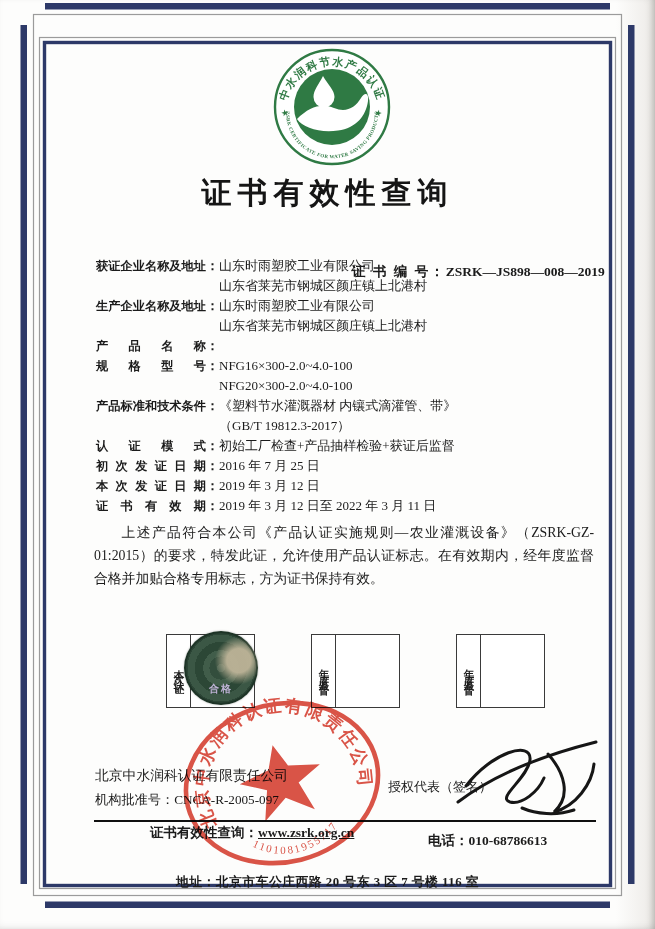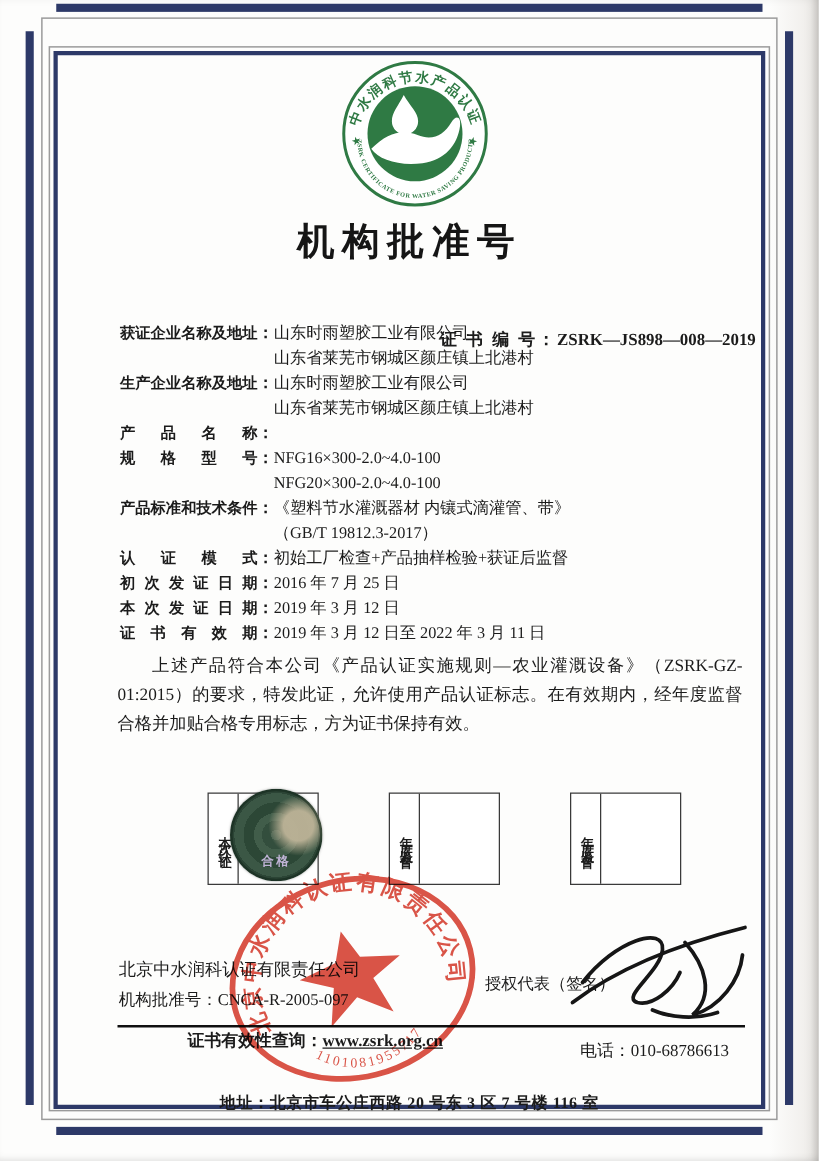--- a/index.html
+++ b/index.html
@@ -51,21 +51,21 @@
   .seal{position:absolute;left:176px;top:696px;width:212px;height:174px;z-index:4;
     mix-blend-mode:multiply;opacity:.88;}
   
   .issuer{position:absolute;left:95px;top:767px;z-index:2;font-size:13.8px;white-space:nowrap;}
   .approval{position:absolute;left:95px;top:791px;z-index:2;font-size:13.2px;white-space:nowrap;text-align:right;}
   .sig-label{position:absolute;left:388px;top:778px;z-index:2;font-size:13px;white-space:nowrap;}
   .signature{position:absolute;left:452px;top:726px;z-index:3;}
   .rule{position:absolute;left:94px;top:820px;width:502px;border-top:2px solid #101010;z-index:2;}
   .query{position:absolute;left:150px;top:824px;z-index:2;font-size:13.5px;font-weight:600;white-space:nowrap;}
   .query .url{text-decoration:underline;}
-  .phone{position:absolute;left:424px;top:832px;z-index:2;font-size:13.5px;font-weight:400;white-space:nowrap;padding-left:40px;}
+  .phone{position:absolute;left:388px;top:832px;z-index:2;font-size:13.5px;font-weight:700;white-space:nowrap;padding-left:40px;}
   .address{position:absolute;left:0;top:864px;width:100%;text-align:center;z-index:2;
     font-size:12.8px;font-weight:600;letter-spacing:.5px;margin-top:10px;}
 </style>
 </head>
 <body>
 
 <div class="page">
 
   <svg class="border-frame" width="655" height="929">
     <rect x="33.5" y="14.5" width="588" height="881" fill="none" stroke="#9b9b9b" stroke-width="1.2"></rect>
@@ -91,21 +91,21 @@
         <textPath href="#arcTop" startOffset="50%" text-anchor="middle">中水润科节水产品认证</textPath>
       </text>
       <text font-size="5" font-weight="bold" letter-spacing="0.4" style="fill:var(--green,#2f7a44)" font-family="Liberation Serif, DejaVu Serif, serif">
         <textPath href="#arcBot" startOffset="50%" text-anchor="middle">ZSRK CERTIFICATE FOR WATER SAVING PRODUCTS</textPath>
       </text>
       <text x="9" y="70" font-size="9" style="fill:var(--green,#2f7a44)" transform="rotate(-14 12 67)">★</text>
       <text x="102" y="70" font-size="9" style="fill:var(--green,#2f7a44)" transform="rotate(14 106 67)">★</text>
     </svg>
   </div>
 
-  <div class="title">机构批准号</div>
+  <div class="title">证书有效性查询</div>
 
   <div class="cert-no">
     <span class="cn-label">证 书 编 号：</span><span class="cn-value">ZSRK—JS898—008—2019</span>
   </div>
 
   <div class="fields">
       <div class="frow">
         <span class="flabel">获证企业名称及地址</span>
         <span class="fcolon">：</span>
         <div class="fvals">

